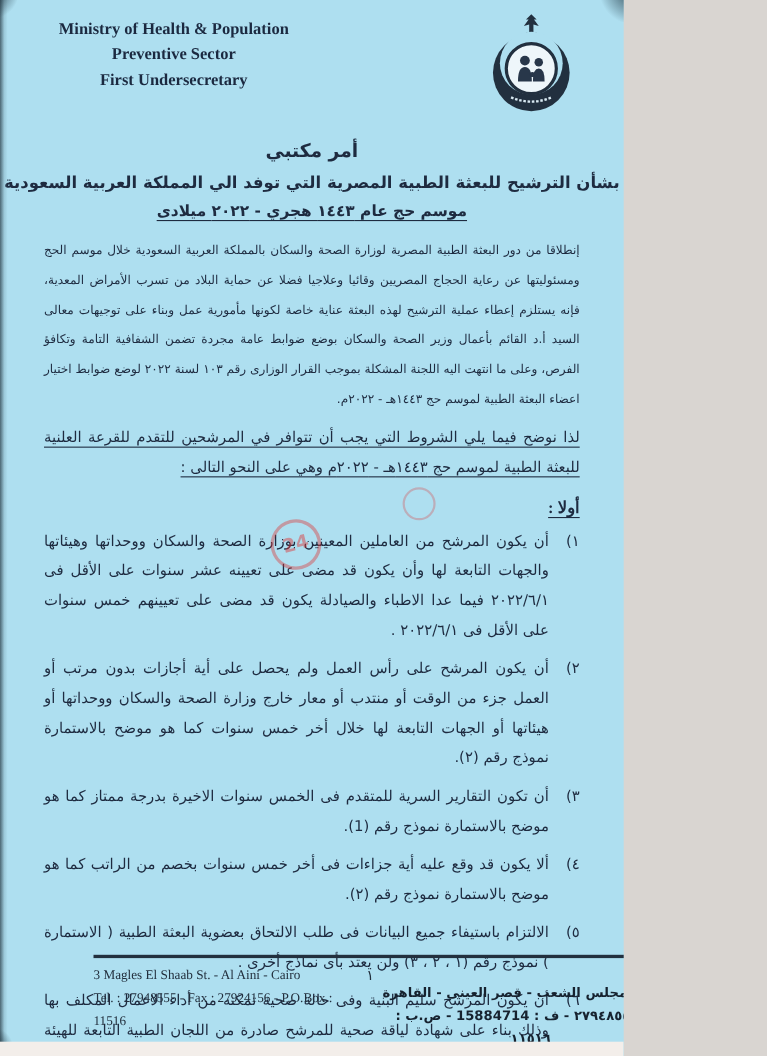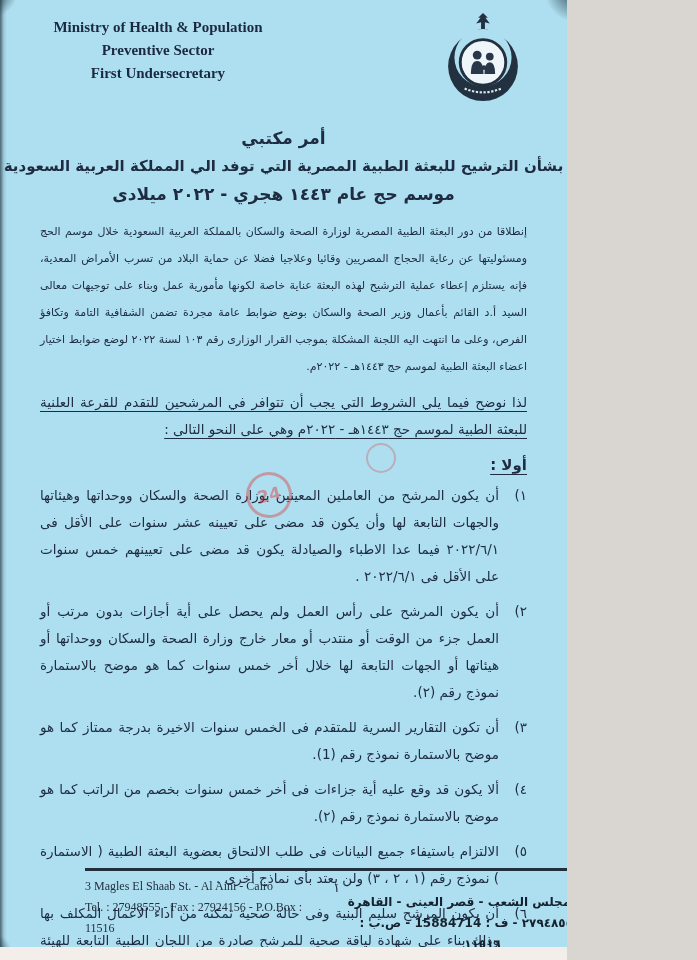--- a/index.html
+++ b/index.html
@@ -26,30 +26,30 @@
     font-family:"Liberation Serif",serif;font-weight:bold;font-size:15px;
     line-height:23px;color:#1b2940;padding-top:4px;}
   .h-logo{width:100px;height:92px;flex:0 0 auto;}
   .h-ar{width:200px;text-align:center;direction:rtl;
     font-weight:bold;font-size:17px;line-height:22px;color:#16222f;padding-top:4px;}
 
   
   .title-block{margin-top:24px;text-align:center;direction:rtl;font-weight:bold;}
   .title-1{font-size:17px;margin-bottom:9px;}
   .title-2{font-size:15px;margin-bottom:9px;}
-  .title-3{font-size:17px;text-underline-offset:4px;}
+  .title-3{font-size:14px;text-decoration:underline;text-underline-offset:4px;}
 
   
   .intro{margin:14px 40px 0 40px;direction:rtl;text-align:justify;
     font-size:11px;line-height:27px;}
   .cond-intro{margin:9px 40px 13px 40px;direction:rtl;text-align:justify;
     font-size:13.5px;line-height:27px;
     text-decoration:underline;text-underline-offset:4px;}
   .section-label{margin:6px 40px 0 40px;direction:rtl;font-weight:bold;font-size:15px;
-    text-decoration:underline;text-underline-offset:4px;}
+    text-decoration:underline;text-underline-offset:4px;font-family:Liberation Serif, serif;}
   .conditions{margin:8px 40px 0 40px;}
   .cond{display:flex;direction:rtl;margin-bottom:8px;font-size:13.5px;line-height:27px;}
   .cond .num{flex:0 0 28px;}
   .cond .txt{flex:1;text-align:justify;}
 
   
   .watermark{position:absolute;top:448px;left:278px;width:220px;pointer-events:none;
     color:rgba(223,48,48,.17);font-size:62px;font-weight:bold;direction:rtl;z-index:3;}
   .wm-badge{position:absolute;top:472px;left:246px;width:40px;height:40px;border-radius:50%;
     border:3px solid rgba(223,48,48,.40);color:rgba(223,48,48,.45);

